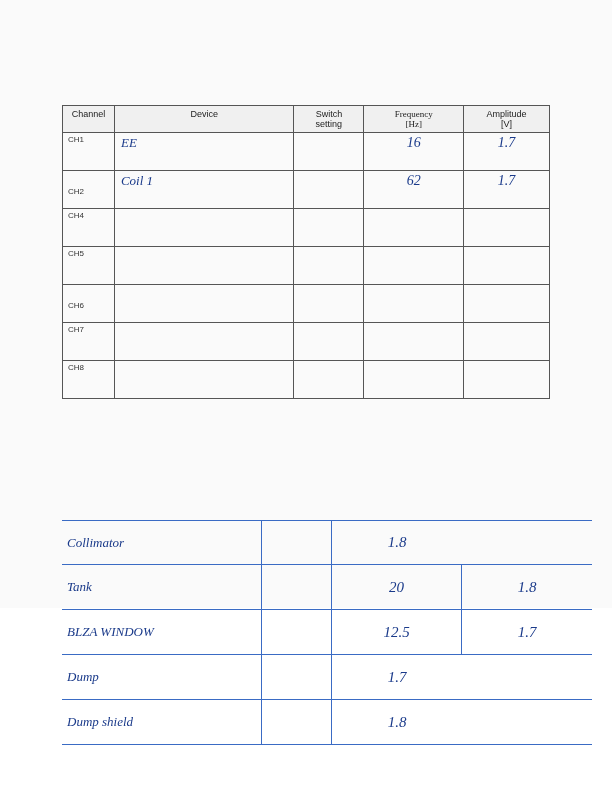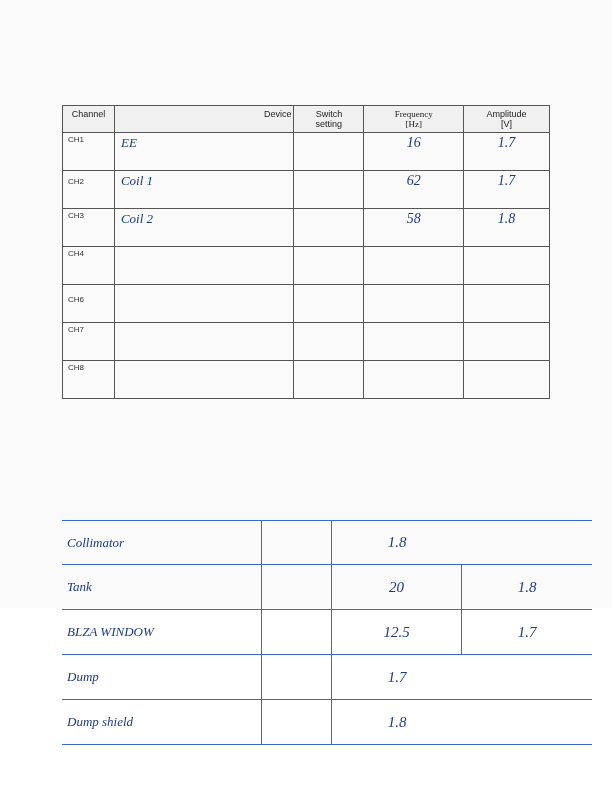--- a/index.html
+++ b/index.html
@@ -222,71 +222,69 @@
     </div>
   </div>
   <div class="initials-label"></div>
 
   <div class="ite-label"></div>
 
   <table class="main-table">
     <thead>
       <tr>
         <th style="width:52px;">Channel</th>
-        <th style="width:180px;text-align:right;">Device</th>
+        <th style="width:180px;">Device</th>
         <th style="width:70px;">Switch<br>setting</th>
         <th style="width:100px;font-family:Liberation Serif, serif;">Frequency<br>[Hz]</th>
         <th style="width:86px;">Amplitude<br>[V]</th>
       </tr>
     </thead>
     <tbody id="main-table-body">
     <tr>
           <td style="width: 52px; vertical-align: top; padding-top: 2px;">
             <div class="channel-label">CH1</div>
           </td>
           <td style="width: 180px; vertical-align: top;">
             <div class="device-handwritten">EE</div>
           </td>
           <td style="width: 70px;"></td>
           <td style="width: 100px;"><span class="freq-handwritten">16</span></td>
           <td style="width: 86px;"><span class="amp-handwritten">1.7</span></td>
         </tr>
         <tr>
-          <td style="width: 52px; vertical-align: top; padding-top: 6px;">
+          <td style="width: 52px; vertical-align: top; padding-top: 16px;">
             <div class="channel-label">CH2</div>
           </td>
           <td style="width: 180px; vertical-align: top; margin-left: 32px;">
             <div class="device-handwritten">Coil 1</div>
           </td>
           <td style="width: 70px;"></td>
           <td style="width: 100px;"><span class="freq-handwritten">62</span></td>
           <td style="width: 86px;"><span class="amp-handwritten">1.7</span></td>
         </tr>
         <tr>
           <td style="width: 52px; vertical-align: top; padding-top: 2px;">
-            <div class="channel-label">CH3</div>
-          </td>
-          <td style="width: 180px; vertical-align: top;">
-            <div class="device-handwritten">Coil 2</div>
-          </td>
-          <td style="width: 70px;"></td>
-          <td style="width: 100px;"><span class="freq-handwritten">58</span></td>
-          <td style="width: 86px;"><span class="amp-handwritten">1.8</span></td>
-        </tr>
-        <tr>
-          <td style="width: 52px; vertical-align: top; padding-top: 2px;">
             <div class="channel-label">CH4</div>
           </td>
           <td style="width: 180px; vertical-align: top;"></td>
           <td style="width: 70px;"></td>
           <td style="width: 100px;"></td>
           <td style="width: 86px;"></td>
         </tr>
         <tr>
-          <td style="width: 52px; vertical-align: top; padding-top: 10px;">
+          <td style="width: 52px; vertical-align: top; padding-top: 2px;">
+            <div class="channel-label">CH5</div>
+          </td>
+          <td style="width: 180px; vertical-align: top;"></td>
+          <td style="width: 70px;"></td>
+          <td style="width: 100px;"></td>
+          <td style="width: 86px;"></td>
+        </tr>
+        <tr>
+          <td style="width: 52px; vertical-align: top; padding-top: 16px;">
             <div class="channel-label">CH6</div>
           </td>
           <td style="width: 180px; vertical-align: top;"></td>
           <td style="width: 70px;"></td>
           <td style="width: 100px;"></td>
           <td style="width: 86px;"></td>
         </tr>
         <tr>
           <td style="width: 52px; vertical-align: top; padding-top: 2px;">
             <div class="channel-label">CH7</div>

